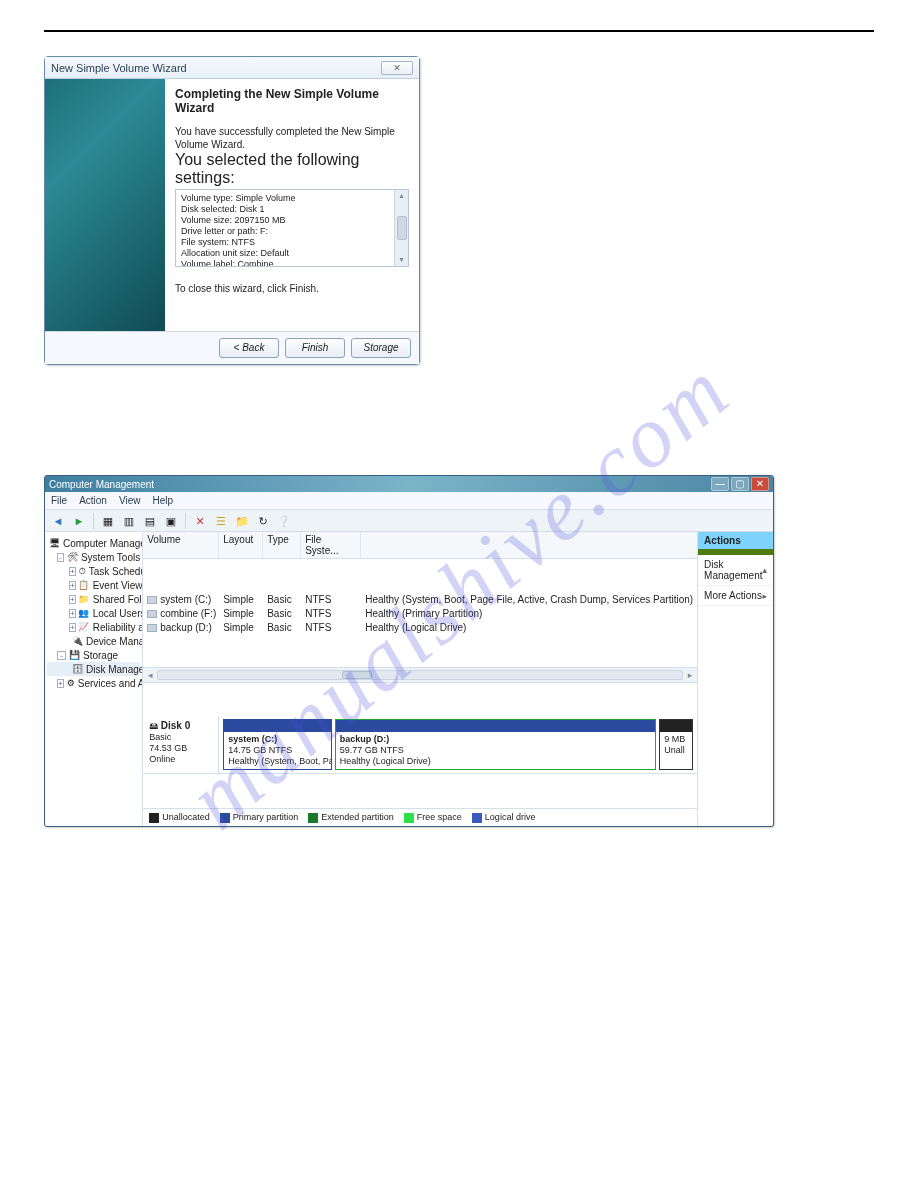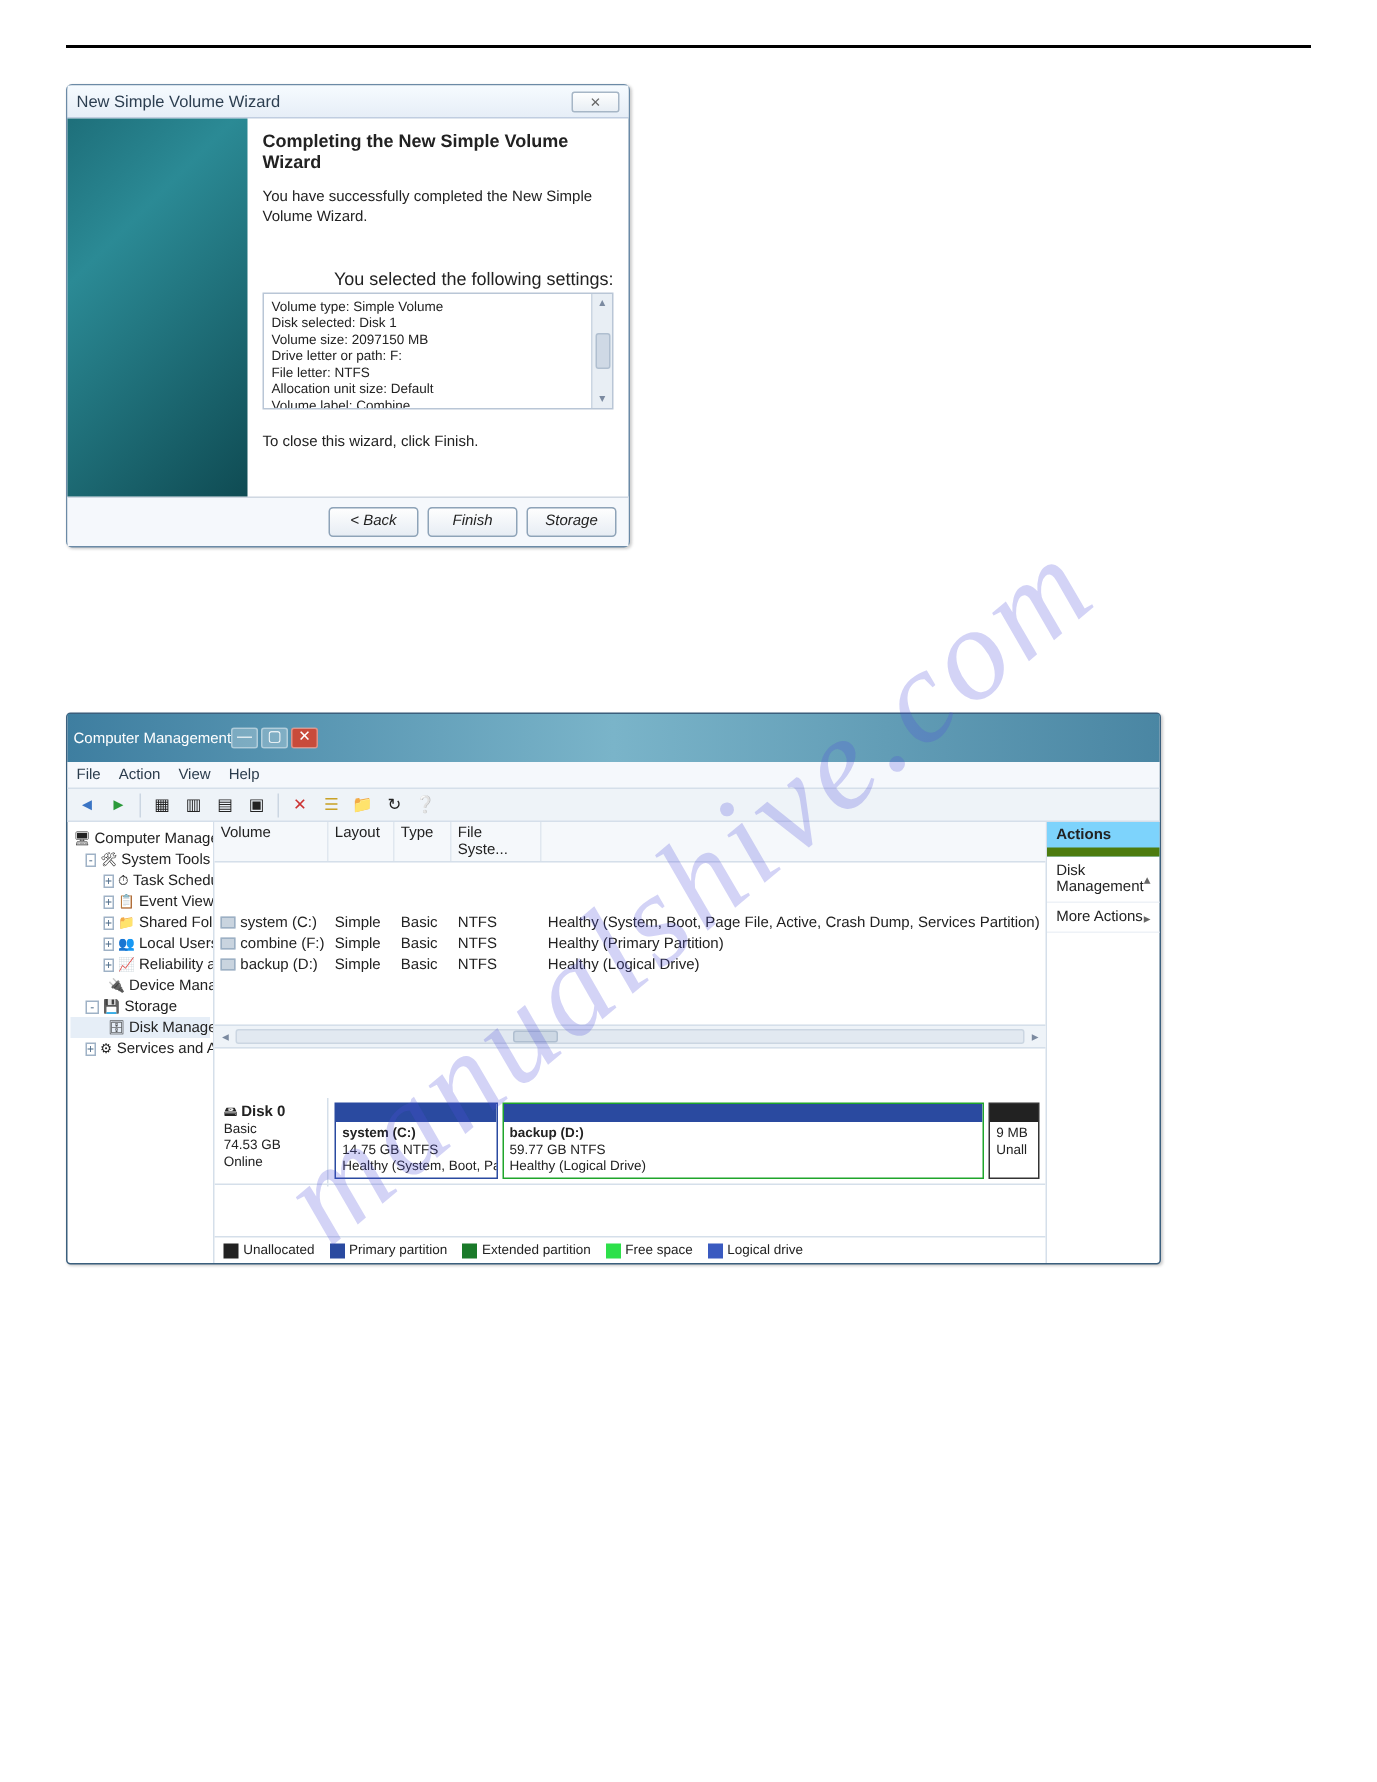--- a/index.html
+++ b/index.html
@@ -11,33 +11,33 @@
   
   .wizard { width: 376px; border: 1px solid #6b8aa6; border-radius: 4px; background: #fff; box-shadow: 1px 1px 2px rgba(0,0,0,.2); }
   .wiz-titlebar { display:flex; align-items:center; justify-content:space-between; height:22px; padding:0 6px; background: linear-gradient(#f6fbff,#e6eef7); border-bottom:1px solid #c0cde0; }
   .wiz-title { font-size:11px; color:#2c3e50; }
   .wiz-close { width:32px; height:14px; border:1px solid #a6b6c6; border-radius:2px; background:linear-gradient(#fdfefe,#e8eef4); text-align:center; line-height:12px; font-size:9px; color:#666; cursor:pointer; }
   .wiz-body { display:flex; }
   .wiz-side { width:120px; height:252px; background: linear-gradient(135deg,#1e6f7a 0%,#2b8a95 30%,#0f4b53 100%); }
   .wiz-main { flex:1; padding:8px 10px 6px 10px; }
   .wiz-head { font-weight:bold; font-size:12px; line-height:14px; margin-bottom:10px; }
   .wiz-text { font-size:10px; line-height:13px; }
-  .wiz-settings-label { font-size:12px; margin-top:28px;text-align:right; }
+  .wiz-settings-label { font-size:16px; margin-top:0; }
   .wiz-settings { margin-top:2px; border:1px solid #b9c6d6; background:#fff; height:78px; display:flex; }
   .wiz-settings-lines { flex:1; padding:3px 5px; font-size:9px; line-height:11px; overflow:hidden; white-space:nowrap; }
   .wiz-scroll { width:14px; background:#e8eef4; border-left:1px solid #cbd6e2; display:flex; flex-direction:column; justify-content:space-between; align-items:center; font-size:8px; color:#7b8aa0; }
   .wiz-scroll .arr { height:12px; line-height:12px; }
   .wiz-scroll .thumb { width:10px; height:24px; background:#cfd9e5; border:1px solid #b0bfd0; border-radius:2px; }
   .wiz-close-hint { font-size:10px; margin-top:16px; }
   .wiz-buttons { border-top:1px solid #d0d8e2; padding:6px 8px; display:flex; justify-content:flex-end; gap:6px; background:#f5f8fc; }
   .wiz-btn { min-width:60px; height:20px; border:1px solid #8ea3b8; border-radius:3px; background:linear-gradient(#fefefe,#e7edf4); font-size:10px; line-height:18px; text-align:center; cursor:pointer;font-style:italic; }
 
   
   .cm-wrap { margin-top:110px; width:730px; border:1px solid #3b5f7d; border-radius:3px; box-shadow:1px 1px 2px rgba(0,0,0,.2); background:#fff; }
-  .cm-titlebar { height:32px; background: linear-gradient(90deg,#3e7ea0,#7ab4c9,#4a86a3); display:flex; align-items:center; justify-content:flex-start; padding:0 4px; color:#fff; font-size:10px; }
+  .cm-titlebar { height:16px; background: linear-gradient(90deg,#3e7ea0,#7ab4c9,#4a86a3); display:flex; align-items:center; justify-content:space-between; padding:0 4px; color:#fff; font-size:10px; }
   .cm-tbuttons { display:flex; gap:2px; }
   .cm-tbtn { width:18px; height:14px; background:rgba(255,255,255,.25); border:1px solid rgba(255,255,255,.4); border-radius:2px; text-align:center; line-height:12px; font-size:10px; cursor:pointer; }
   .cm-tbtn.close { background:#c84b3b; }
   .cm-menu { height:18px; background:#f5f8fc; border-bottom:1px solid #d5dfea; padding:0 6px; display:flex; gap:12px; align-items:center; font-size:10px; color:#2b3c4d; }
   .cm-toolbar { height:22px; background:#eef3f8; border-bottom:1px solid #d5dfea; padding:0 4px; display:flex; align-items:center; gap:3px; }
   .tb-ico { width:18px; height:18px; border:1px solid transparent; border-radius:2px; text-align:center; line-height:16px; font-size:11px; cursor:pointer; }
   .tb-sep { width:1px; height:16px; background:#cbd6e2; margin:0 2px; }
 
   .cm-body { display:flex; height:294px; }
   .cm-tree { width:160px; border-right:1px solid #d5dfea; padding:4px 2px; font-size:10px; overflow:hidden; }
@@ -98,21 +98,21 @@
       <div class="wiz-main">
         <div class="wiz-head">Completing the New Simple Volume Wizard</div>
         <div class="wiz-text">You have successfully completed the New Simple Volume Wizard.</div>
         <div class="wiz-settings-label">You selected the following settings:</div>
         <div class="wiz-settings">
           <div class="wiz-settings-lines">
             <div>Volume type: Simple Volume</div>
             <div>Disk selected: Disk 1</div>
             <div>Volume size: 2097150 MB</div>
             <div>Drive letter or path: F:</div>
-            <div>File letter: NTFS</div>
+            <div>File system: NTFS</div>
             <div>Allocation unit size: Default</div>
             <div>Volume label: Combine</div>
 
           </div>
           <div class="wiz-scroll">
             <span class="arr">▴</span>
             <span class="thumb"></span>
             <span class="arr">▾</span>
           </div>
         </div>

